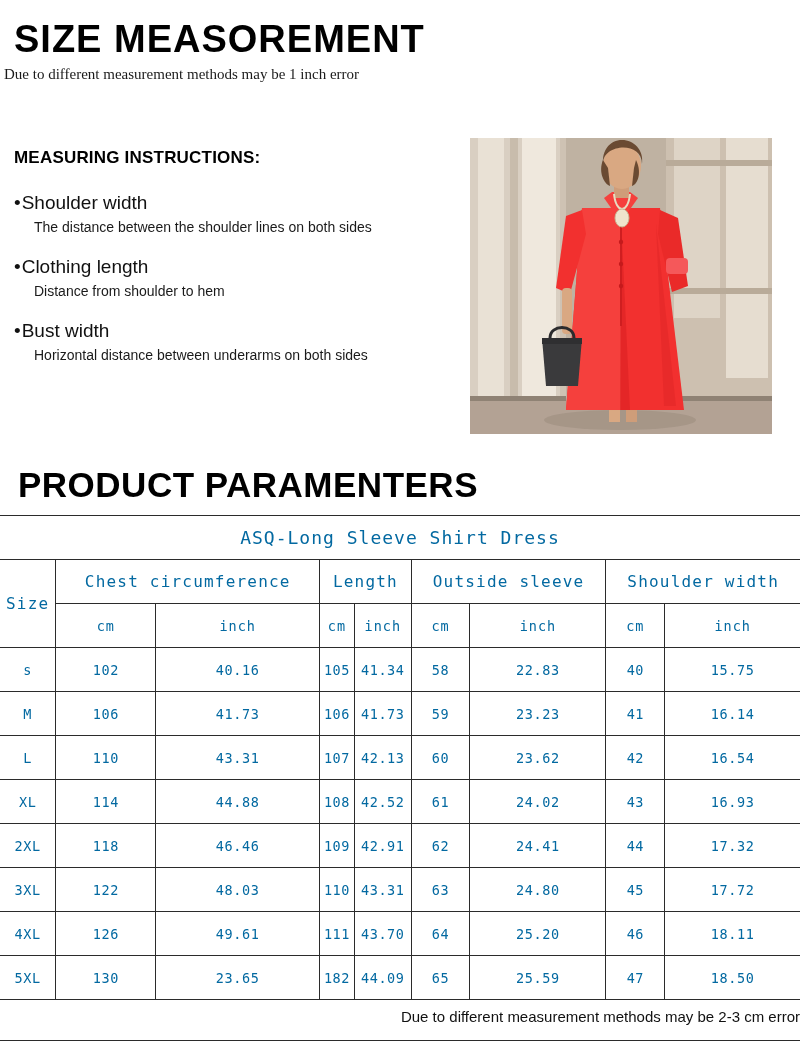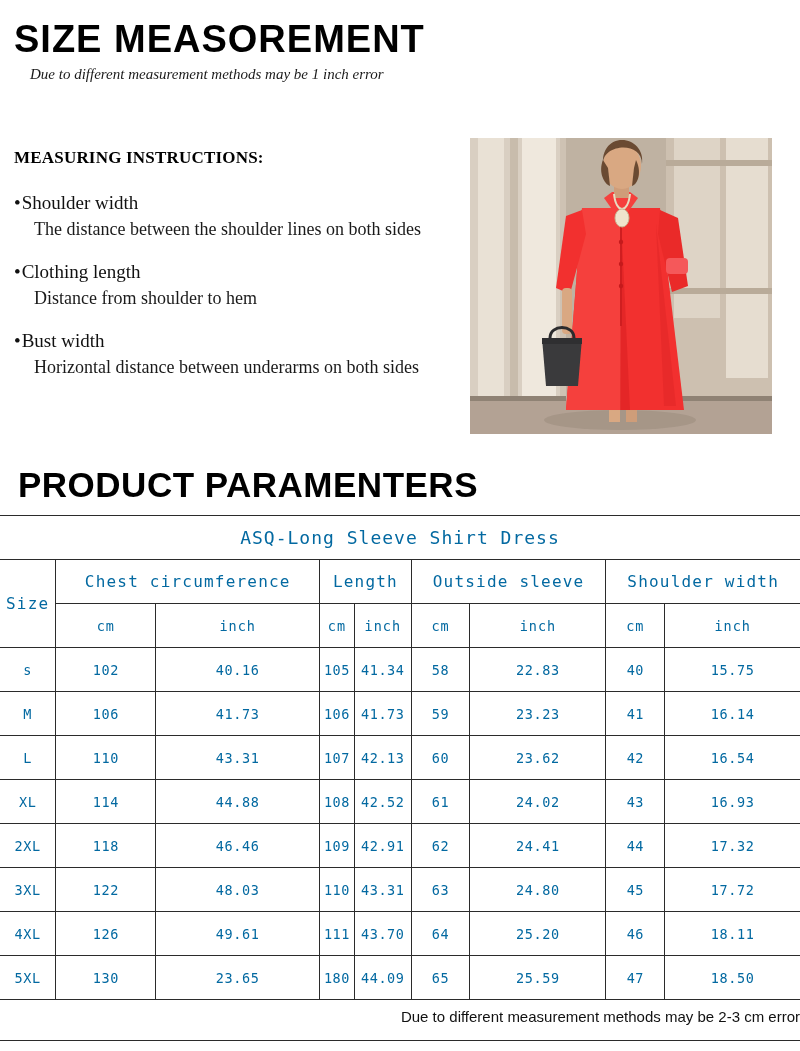--- a/index.html
+++ b/index.html
@@ -23,57 +23,55 @@
     top: 18px;
     font-family: "Liberation Sans", sans-serif;
     font-weight: bold;
     font-size: 38px;
     letter-spacing: 1px;
     color: #000000;
     white-space: nowrap;
   }
   .subtitle-size {
     position: absolute;
-    left: 30px;
+    left: 4px;
     top: 66px;
     font-family: "Liberation Serif", serif;
     font-size: 15px;
     color: #1a1a1a;
     white-space: nowrap;
-    font-style: italic;
   }
 
   
   .instructions {
     position: absolute;
     left: 14px;
     top: 148px;
     width: 440px;
-    font-family: Liberation Serif, serif;
   }
   .instr-heading {
     font-weight: bold;
     font-size: 17px;
     letter-spacing: 0.2px;
     color: #000;
     margin-bottom: 24px;
   }
   .instr-item { margin-bottom: 21px; }
   .instr-item .bullet-line {
     font-size: 19px;
     color: #111;
     line-height: 1.15;
     white-space: nowrap;
   }
   .instr-item .bullet-dot {
     display: inline-block;
     margin-right: 1px;
   }
   .instr-item .desc {
-    font-size: 18px;
+    font-size: 14px;
     color: #1a1a1a;
     margin-top: 5px;
     margin-left: 20px;
     white-space: nowrap;
   }
 
   
   .photo {
     position: absolute;
     left: 470px;
@@ -356,21 +354,21 @@
           <td>43.70</td>
           <td>64</td>
           <td>25.20</td>
           <td>46</td>
           <td class="no-right">18.11</td>
         </tr>
         <tr class="data-row">
           <td class="size-cell no-left">5XL</td>
           <td>130</td>
           <td>23.65</td>
-          <td>180</td>
+          <td>182</td>
           <td>44.09</td>
           <td>65</td>
           <td>25.59</td>
           <td>47</td>
           <td class="no-right">18.50</td>
         </tr>
       </tbody>
     </table>
   </div>
 

